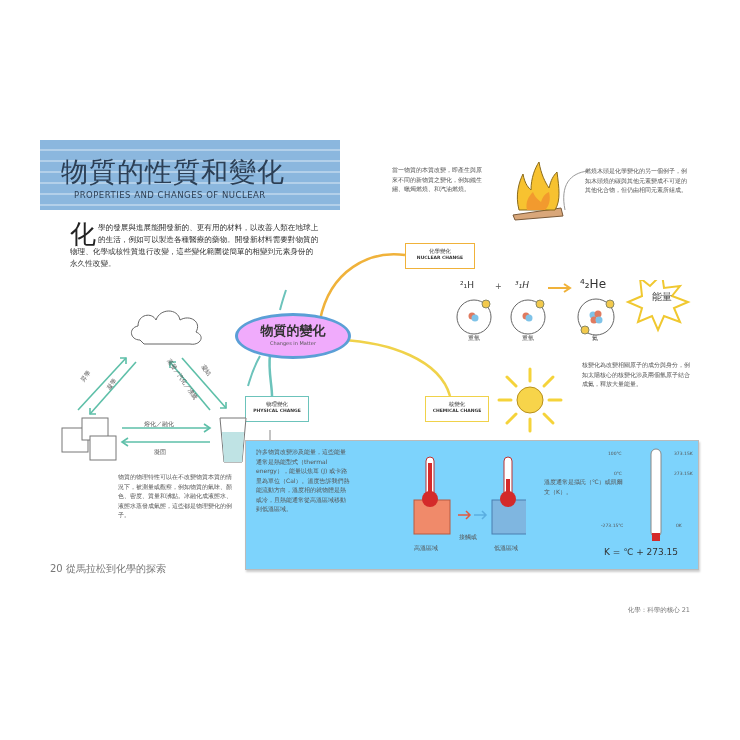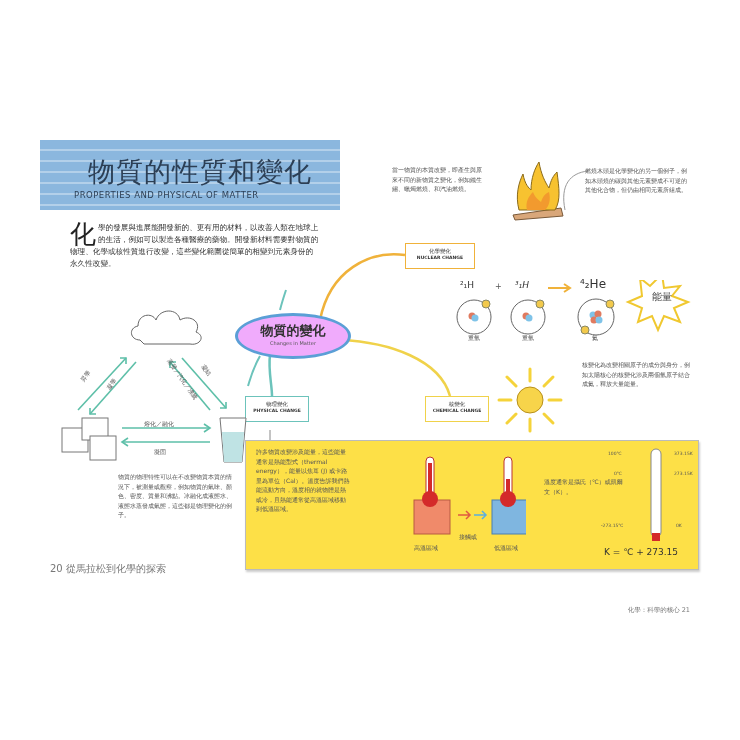--- a/index.html
+++ b/index.html
@@ -1,47 +1,47 @@
 <!DOCTYPE html>
 <html><head>
 <meta charset="utf-8">
 <style>
   html,body{margin:0;padding:0;background:#fff;}
   body{width:740px;height:740px;position:relative;overflow:hidden;font-family:"DejaVu Sans",sans-serif;color:#444;}
   .page{position:absolute;left:40px;top:110px;width:660px;height:480px;background:#fff;}
   .abs{position:absolute;}
   .banner{position:absolute;left:0;top:30px;width:300px;height:70px;background:#8bb7de;
     background-image:repeating-linear-gradient(180deg,rgba(255,255,255,0) 0 9px,rgba(255,255,255,.35) 9px 11px);}
-  .banner-title{position:absolute;left:48px;top:14px;font-size:27px;color:#2c3f55;letter-spacing:1px;font-family:"DejaVu Sans",sans-serif;}
+  .banner-title{position:absolute;left:21px;top:14px;font-size:27px;color:#2c3f55;letter-spacing:1px;font-family:"DejaVu Sans",sans-serif;}
   .banner-sub{position:absolute;left:34px;top:50px;font-size:8.5px;color:#2c3f55;letter-spacing:.5px;}
   .intro{position:absolute;left:30px;top:112px;width:250px;font-size:7.6px;line-height:12px;color:#333;}
   .dropcap{float:left;font-size:26px;line-height:24px;margin-right:2px;color:#222;}
   .small{font-size:6px;line-height:9.5px;color:#555;}
   .box-phys{position:absolute;left:205px;top:286px;width:62px;height:24px;border:1.5px solid #6cc3bb;background:#fff;text-align:center;}
   .box-chem{position:absolute;left:385px;top:286px;width:62px;height:24px;border:1.5px solid #f0d24a;background:#fff;text-align:center;}
   .box-nuc{position:absolute;left:365px;top:133px;width:68px;height:24px;border:1.5px solid #f0b23a;background:#fff;text-align:center;}
   .bx-zh{font-size:5.5px;color:#333;margin-top:4px;}
   .bx-en{font-size:4.5px;color:#333;font-weight:bold;}
   .center-ellipse{position:absolute;left:195px;top:203px;width:110px;height:40px;border:3px solid #5b9fd6;border-radius:50%;text-align:center;background:#f0abfc;}
   .ce-zh{font-size:13px;font-weight:bold;color:#333;margin-top:6px;}
   .ce-en{font-size:5px;color:#555;}
-  .heat-panel{position:absolute;left:205px;top:330px;width:452px;height:128px;border:1px solid #bbb;box-shadow:1px 2px 2px #ccc;background:#fde047;}
+  .heat-panel{position:absolute;left:205px;top:330px;width:452px;height:128px;border:1px solid #bbb;box-shadow:1px 2px 2px #ccc;background:#7dd3fc;}
   .footer-l{position:absolute;left:10px;top:452px;font-size:10px;color:#777;}
   .footer-r{position:absolute;right:10px;top:464px;font-size:6.5px;color:#777;margin-top:32px;}
   .lbl{position:absolute;font-size:6px;color:#555;}
   .energy{position:absolute;font-size:10px;color:#444;}
 </style>
 </head>
 <body>
 
 <div class="page">
 
   <div class="banner">
     <div class="banner-title">物質的性質和變化</div>
-    <div class="banner-sub">PROPERTIES AND PHYSICAL OF MATTER</div>
+    <div class="banner-sub">PROPERTIES AND CHANGES OF NUCLEAR</div>
   </div>
 
   <div class="intro">
     <span class="dropcap">化</span>
     <span>學的發展與進展能開發新的、更有用的材料，以改善人類在地球上的生活，例如可以製造各種醫療的藥物。開發新材料需要對物質的物理、化學或核性質進行改變，這些變化範圍從簡單的相變到元素身份的永久性改變。</span>
   </div>
 
   <div class="abs small" style="left:352px;top:55px;width:95px;">當一物質的本質改變，即產生與原來不同的新物質之變化，例如鐵生鏽、蠟燭燃燒、和汽油燃燒。</div>
 
   <svg class="abs" style="left:465px;top:50px" width="65" height="65">

